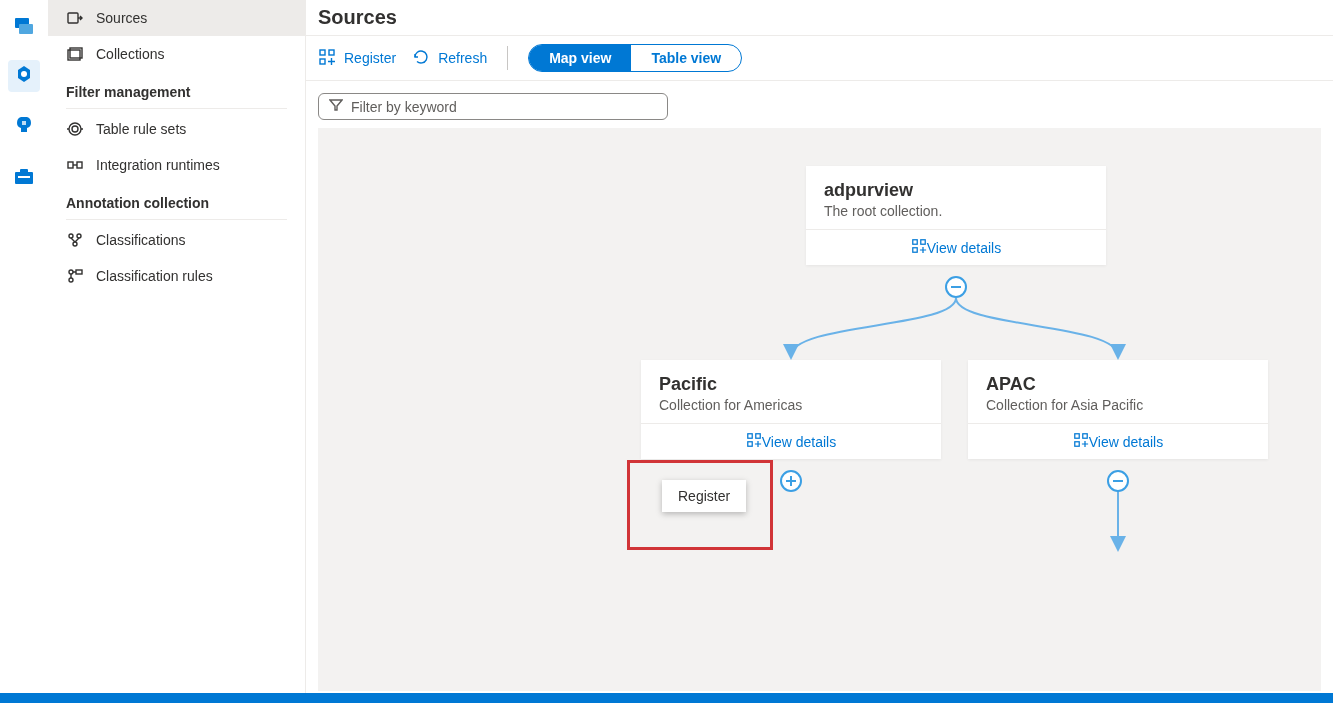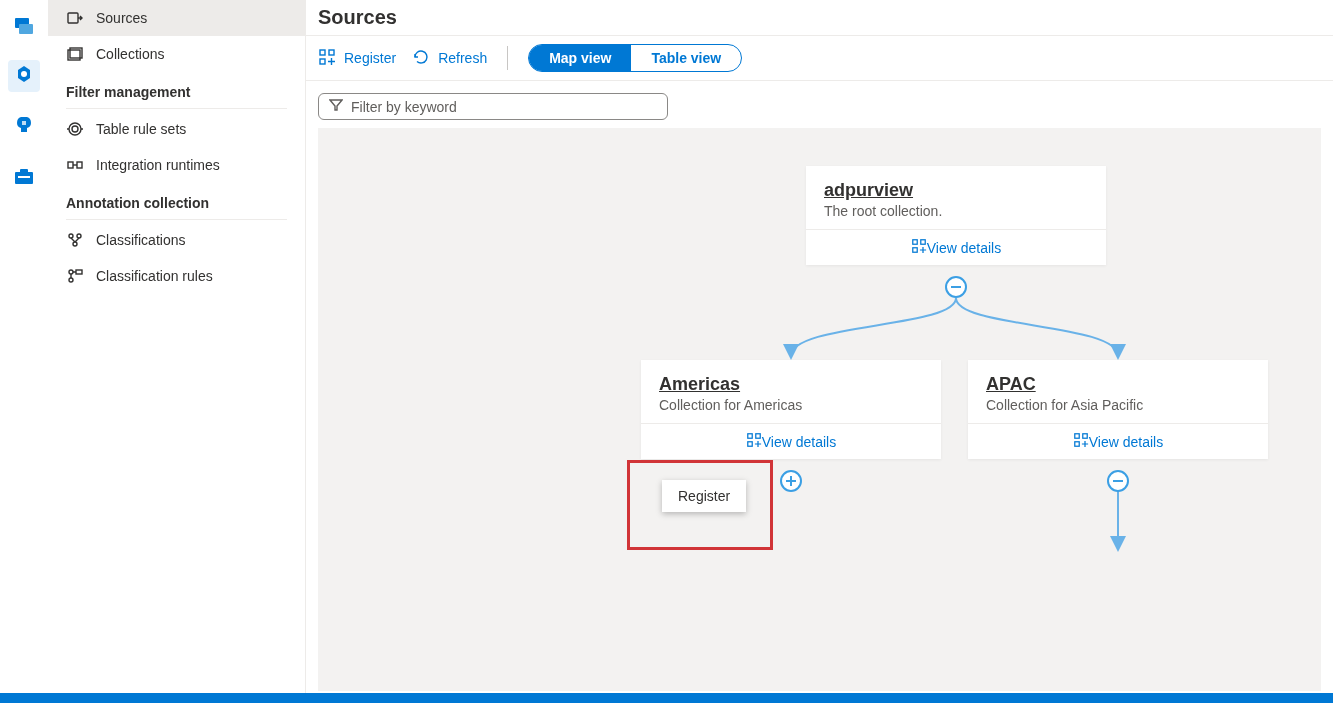--- a/index.html
+++ b/index.html
@@ -35,21 +35,21 @@
     .filter-box { display: flex; align-items: center; gap: 8px; border: 1px solid #8a8886; border-radius: 6px; padding: 4px 10px; width: 350px; color: #605e5c; }
     .filter-box input { border: none; outline: none; font-size: 14px; flex:1; color:#323130; }
     .filter-box input::placeholder { color: #605e5c; }
     .summary { padding: 4px 12px 10px 12px; font-size: 14px; color: #323130; }
     
     
     .canvas { flex: 1; margin: 0 12px 12px 12px; background: #f3f2f1; position: relative; overflow: hidden; }
     
     .card { position: absolute; background: #fff; width: 300px; box-shadow: 0 1px 3px rgba(0,0,0,0.06); }
     .card-head { padding: 14px 18px 10px 18px; }
-    .card-title { font-size: 18px; font-weight: 600; margin-bottom: 2px; text-decoration: underline; }
+    .card-title { font-size: 18px; font-weight: 600; margin-bottom: 2px; }
     .card-desc { font-size: 14px; color: #605e5c; }
     .card-foot { border-top: 1px solid #edebe9; display: flex; align-items: center; justify-content: center; padding: 8px 18px; }
     .foot-icon { color: #0078d4; cursor: pointer; }
     .foot-link { color: #0078d4; font-size: 14px; cursor: pointer; font-weight:400; }
     
     .node-toggle { position: absolute; width: 22px; height: 22px; border: 2px solid #3b9fe4; border-radius: 50%; background: #fff; display:flex; align-items:center; justify-content:center; color:#3b9fe4; font-weight:bold; cursor:pointer; }
     .node-toggle .h { width:10px; height:2px; background:#3b9fe4; position:absolute; }
     .node-toggle .v { width:2px; height:10px; background:#3b9fe4; position:absolute; }
     
     
@@ -242,21 +242,21 @@
           </span>
           <span class="foot-link">View details</span>
         </div>
       </div>
       <div class="node-toggle" style="left:627px; top:148px;">
         <span class="h"></span>
       </div>
 
       <div class="card" style="left:323px; top:232px;">
         <div class="card-head">
-          <div class="card-title">Americas</div>
+          <div class="card-title">Pacific</div>
           <div class="card-desc">Collection for Americas</div>
         </div>
         <div class="card-foot">
           <span class="foot-icon">
             <svg width="16" height="16" viewBox="0 0 18 18" class="stroke" style="color:#0078d4;">
                 <rect x="2" y="2" width="5" height="5"></rect>
                 <rect x="11" y="2" width="5" height="5"></rect>
                 <rect x="2" y="11" width="5" height="5"></rect>
                 <path d="M13.5 10 L13.5 17 M10 13.5 L17 13.5"></path>
               </svg>

